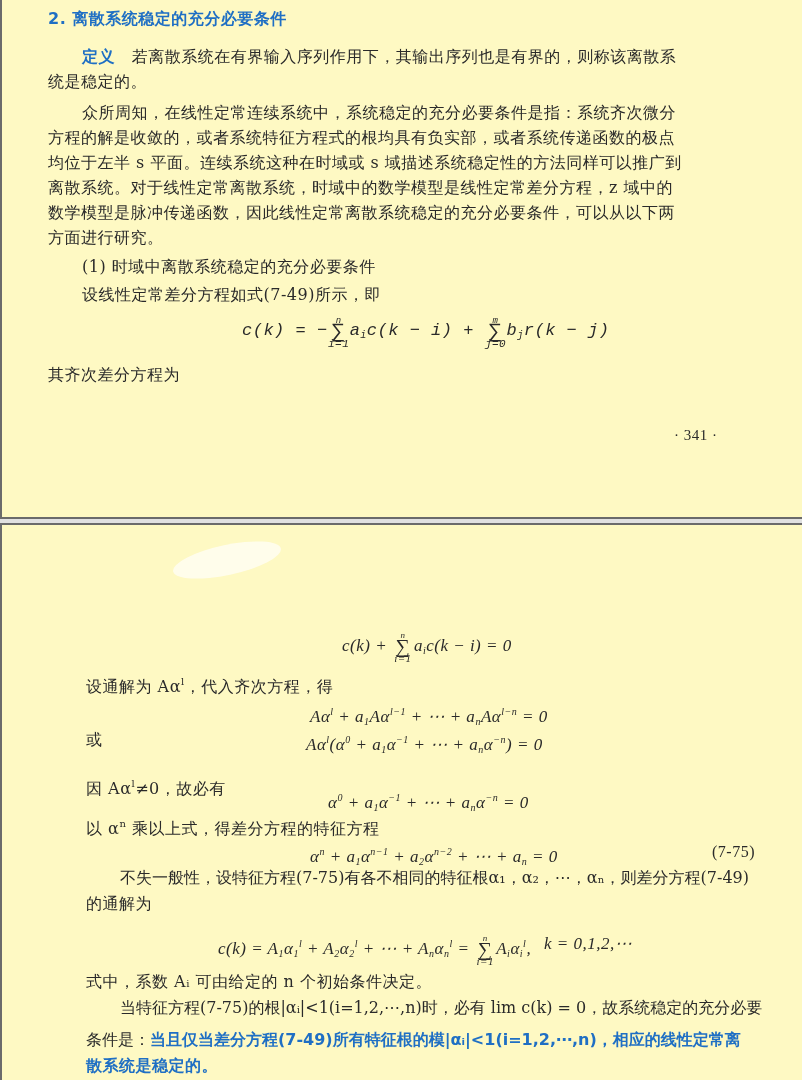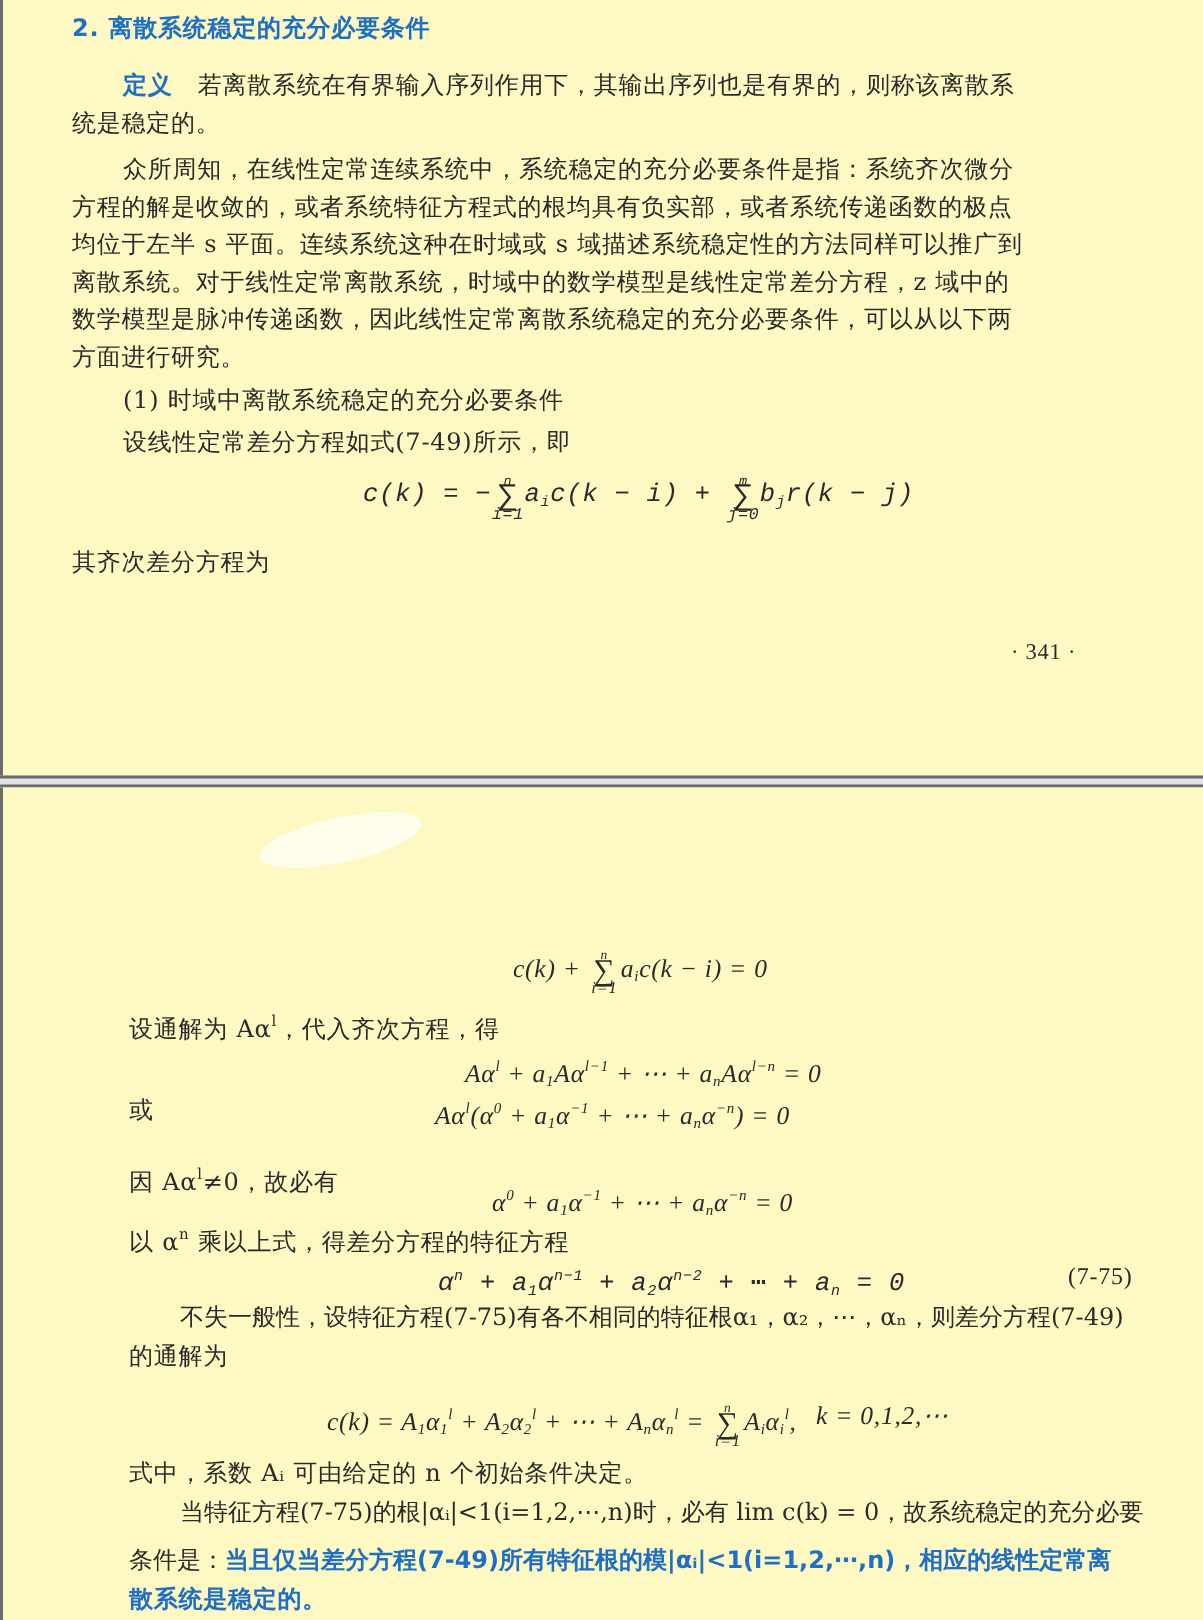--- a/index.html
+++ b/index.html
@@ -77,37 +77,37 @@
 
   <div class="line" style="left:84px; top:146px;">
     <span>设通解为 Aα</span><span class="sup">l</span><span>，代入齐次方程，得</span>
   </div>
 
   <div class="line math" style="left:308px; top:176px;">
     Aα<span class="sup">l</span> + a<span class="sub">1</span>Aα<span class="sup">l−1</span> + ⋯ + a<span class="sub">n</span>Aα<span class="sup">l−n</span> = 0
   </div>
 
   <div class="line" style="left:84px; top:204px;">或</div>
-  <div class="line math" style="left:288px; top:204px;text-align:right;">
+  <div class="line math" style="left:304px; top:204px;text-align:right;">
     Aα<span class="sup">l</span>(α<span class="sup">0</span> + a<span class="sub">1</span>α<span class="sup">−1</span> + ⋯ + a<span class="sub">n</span>α<span class="sup">−n</span>) = 0
   </div>
 
   <div class="line" style="left:84px; top:248px;">
     <span>因 Aα</span><span class="sup">l</span><span>≠0，故必有</span>
   </div>
 
   <div class="line math" style="left:326px; top:262px;">
     α<span class="sup">0</span> + a<span class="sub">1</span>α<span class="sup">−1</span> + ⋯ + a<span class="sub">n</span>α<span class="sup">−n</span> = 0
   </div>
 
   <div class="line" style="left:84px; top:288px;">
     <span>以 α</span><span class="sup">n</span><span> 乘以上式，得差分方程的特征方程</span>
   </div>
 
-  <div class="line math" style="left:290px; top:316px;font-family:Liberation Mono, monospace;">
+  <div class="line math" style="left:308px; top:316px;">
     α<span class="sup">n</span> + a<span class="sub">1</span>α<span class="sup">n−1</span> + a<span class="sub">2</span>α<span class="sup">n−2</span> + ⋯ + a<span class="sub">n</span> = 0
   </div>
   <div class="line eqnum" style="left:710px; top:316px;font-family:Liberation Serif, serif;">(7-75)</div>
 
   <div class="line" style="left:118px; top:342px; letter-spacing:0;">不失一般性，设特征方程(7-75)有各不相同的特征根α₁，α₂，⋯，αₙ，则差分方程(7-49)</div>
   <div class="line" style="left:84px; top:368px;">的通解为</div>
 
   <div class="line math" style="left:216px; top:408px;">
     c(k) = A<span class="sub">1</span>α<span class="sub">1</span><span class="sup">l</span> + A<span class="sub">2</span>α<span class="sub">2</span><span class="sup">l</span> + ⋯ + A<span class="sub">n</span>α<span class="sub">n</span><span class="sup">l</span> = <span class="sumwrap">∑<span class="top">n</span><span class="bot">i=1</span></span>A<span class="sub">i</span>α<span class="sub">i</span><span class="sup">l</span>,
   </div>

